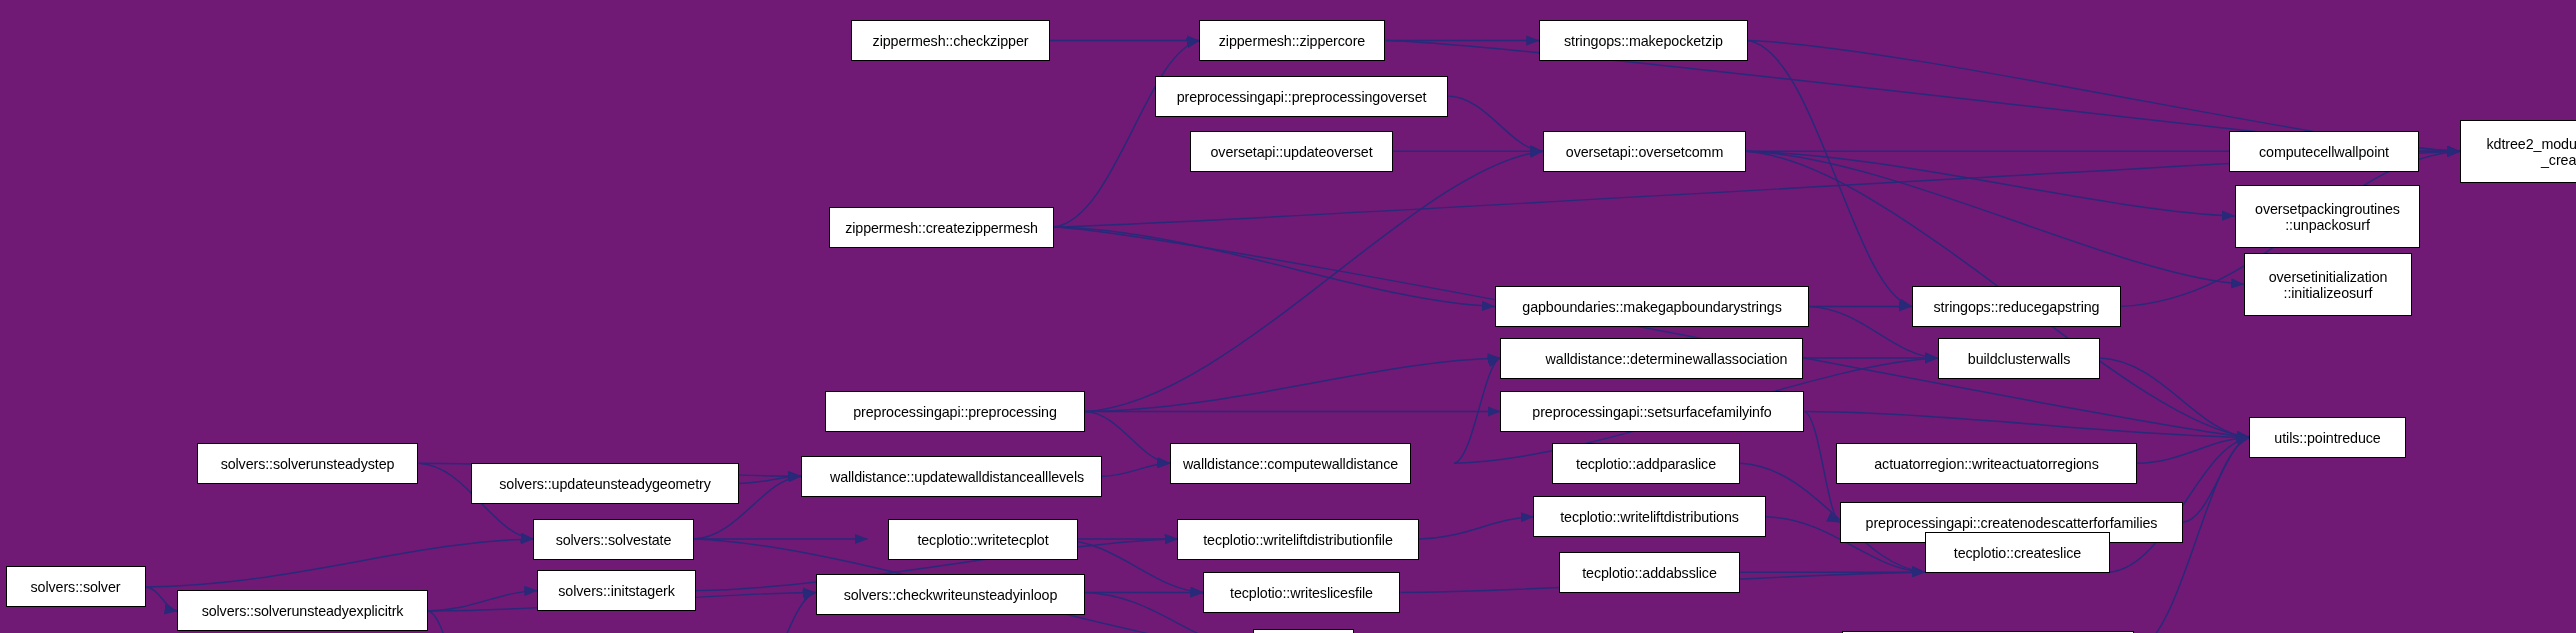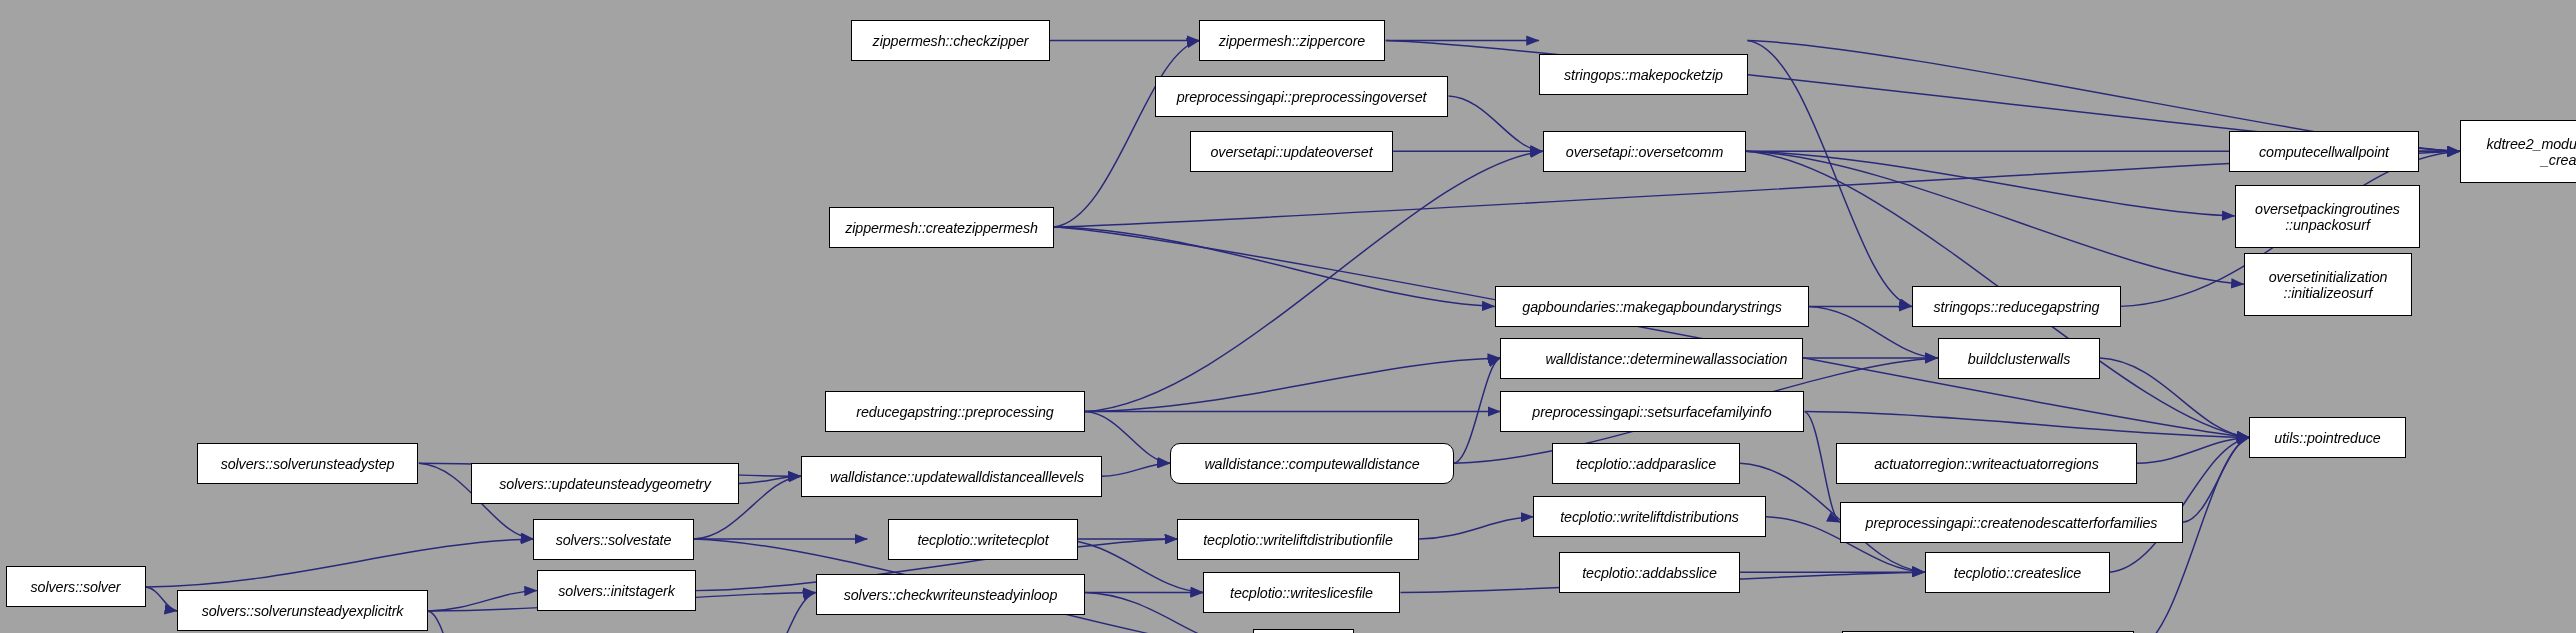--- a/index.html
+++ b/index.html
@@ -1,17 +1,17 @@
 <!DOCTYPE html>
 <html style="font-size:14.8px"><head>
 <meta charset="utf-8">
 <style>
   html,body{margin:0;padding:0;background:#ffffff;}
-  #canvas{position:relative;width:2576px;height:634px;background:#a3a3a3;
-          font-family:"Liberation Sans","DejaVu Sans",sans-serif;font-style:italic;}
+  #canvas{position:relative;width:2576px;height:634px;background:#701a75;
+          font-family:"Liberation Sans","DejaVu Sans",sans-serif;}
   svg.edges{position:absolute;left:0;top:0;width:2576px;height:634px;overflow:visible;}
   .node{position:absolute;box-sizing:border-box;border:0.9px solid #000000;
         background:#ffffff;color:#000000;display:flex;align-items:center;
         justify-content:center;text-align:center;line-height:1.12;
         font-size:14.3px;letter-spacing:-0.1px;white-space:pre-line;}
   .node span{display:block;padding:0 4.6px;}
 </style>
 </head>
 <body>
 
@@ -81,52 +81,52 @@
         <path d="M1468,704 C1533.52,705.12 1568.308,734.24 1624,736" marker-end="url(#ah)"></path>
         <path d="M2312,706 C2364.92,697.88 2393.018,486.76 2438,474" marker-end="url(#ah)"></path>
         <path d="M1928,736 C1956.56,734.95 1971.724,707.65 1996,706" marker-end="url(#ah)"></path>
         <path d="M808,752 C968,750.32 1222,706.64 1358,704" marker-end="url(#ah)"></path>
         <path d="M808,752 C839.92,748.15 856.868,648.05 884,642" marker-end="url(#ah)"></path>
       </g>
   </svg>
   <div id="node-layer">
       <div class="node" style="left: 851px; top: 20px; width: 199px; height: 41px;"><span>zippermesh::checkzipper</span></div>
       <div class="node" style="left: 1199px; top: 20px; width: 186px; height: 41px;"><span>zippermesh::zippercore</span></div>
-      <div class="node" style="left: 1539px; top: 20px; width: 209px; height: 41px; margin-top: 34px;"><span>stringops::makepocketzip</span></div>
+      <div class="node" style="left: 1539px; top: 20px; width: 209px; height: 41px;"><span>stringops::makepocketzip</span></div>
       <div class="node" style="left: 1155px; top: 76px; width: 293px; height: 41px;"><span>preprocessingapi::preprocessingoverset</span></div>
       <div class="node" style="left: 1190px; top: 131px; width: 203px; height: 41px;"><span>oversetapi::updateoverset</span></div>
       <div class="node" style="left: 1543px; top: 131px; width: 203px; height: 41px;"><span>oversetapi::oversetcomm</span></div>
       <div class="node" style="left: 2229px; top: 131px; width: 190px; height: 41px;"><span>computecellwallpoint</span></div>
       <div class="node" style="left: 2460px; top: 120px; width: 209px; height: 63px;"><span>kdtree2_module::kdtree2
 _create</span></div>
       <div class="node" style="left: 2235px; top: 185px; width: 185px; height: 63px;"><span>oversetpackingroutines
 ::unpackosurf</span></div>
       <div class="node" style="left: 2244px; top: 253px; width: 168px; height: 63px;"><span>oversetinitialization
 ::initializeosurf</span></div>
       <div class="node" style="left: 829px; top: 207px; width: 225px; height: 41px;"><span>zippermesh::createzippermesh</span></div>
       <div class="node" style="left: 1495px; top: 286px; width: 314px; height: 41px;"><span>gapboundaries::makegapboundarystrings</span></div>
       <div class="node" style="left: 1912px; top: 286px; width: 209px; height: 41px;"><span>stringops::reducegapstring</span></div>
       <div class="node" style="left: 1500px; top: 338px; width: 303px; height: 41px; padding-left: 30px;"><span>walldistance::determinewallassociation</span></div>
       <div class="node" style="left: 1938px; top: 338px; width: 162px; height: 41px;"><span>buildclusterwalls</span></div>
-      <div class="node" style="left: 825px; top: 391px; width: 260px; height: 41px;"><span>reducegapstring::preprocessing</span></div>
+      <div class="node" style="left: 825px; top: 391px; width: 260px; height: 41px;"><span>preprocessingapi::preprocessing</span></div>
       <div class="node" style="left: 1500px; top: 391px; width: 304px; height: 41px;"><span>preprocessingapi::setsurfacefamilyinfo</span></div>
       <div class="node" style="left: 2249px; top: 417px; width: 157px; height: 41px;"><span>utils::pointreduce</span></div>
       <div class="node" style="left: 197px; top: 443px; width: 221px; height: 41px;"><span>solvers::solverunsteadystep</span></div>
-      <div class="node" style="left: 1170px; top: 443px; width: 284px; height: 41px; border-radius: 10px;"><span>walldistance::computewalldistance</span></div>
+      <div class="node" style="left: 1170px; top: 443px; width: 241px; height: 41px;"><span>walldistance::computewalldistance</span></div>
       <div class="node" style="left: 1552px; top: 443px; width: 188px; height: 41px;"><span>tecplotio::addparaslice</span></div>
       <div class="node" style="left: 1836px; top: 443px; width: 301px; height: 41px;"><span>actuatorregion::writeactuatorregions</span></div>
       <div class="node" style="left: 471px; top: 463px; width: 268px; height: 41px;"><span>solvers::updateunsteadygeometry</span></div>
       <div class="node" style="left: 801px; top: 456px; width: 301px; height: 41px; padding-left: 11px;"><span>walldistance::updatewalldistancealllevels</span></div>
       <div class="node" style="left: 1533px; top: 496px; width: 233px; height: 41px;"><span>tecplotio::writeliftdistributions</span></div>
       <div class="node" style="left: 1840px; top: 502px; width: 343px; height: 41px;"><span>preprocessingapi::createnodescatterforfamilies</span></div>
       <div class="node" style="left: 533px; top: 519px; width: 161px; height: 41px;"><span>solvers::solvestate</span></div>
       <div class="node" style="left: 888px; top: 519px; width: 190px; height: 41px;"><span>tecplotio::writetecplot</span></div>
       <div class="node" style="left: 1177px; top: 519px; width: 242px; height: 41px;"><span>tecplotio::writeliftdistributionfile</span></div>
       <div class="node" style="left: 1559px; top: 552px; width: 181px; height: 41px;"><span>tecplotio::addabsslice</span></div>
-      <div class="node" style="left: 1925px; top: 552px; width: 185px; height: 41px; text-align: right;"><span>tecplotio::createslice</span></div>
+      <div class="node" style="left: 1925px; top: 532px; width: 185px; height: 41px; text-align: right;"><span>tecplotio::createslice</span></div>
       <div class="node" style="left: 5.5px; top: 566px; width: 140px; height: 41px;"><span>solvers::solver</span></div>
       <div class="node" style="left: 537px; top: 570px; width: 159px; height: 41px;"><span>solvers::initstagerk</span></div>
       <div class="node" style="left: 816px; top: 574px; width: 269px; height: 41px;"><span>solvers::checkwriteunsteadyinloop</span></div>
       <div class="node" style="left: 1203px; top: 572px; width: 197px; height: 41px;"><span>tecplotio::writeslicesfile</span></div>
       <div class="node" style="left: 177px; top: 590px; width: 251px; height: 41px;"><span>solvers::solverunsteadyexplicitrk</span></div>
       <div class="node" style="left: 1253px; top: 629px; width: 101px; height: 41px;"></div>
       <div class="node" style="left: 1842px; top: 631px; width: 292px; height: 41px;"></div>
     </div>
 </div>
 

